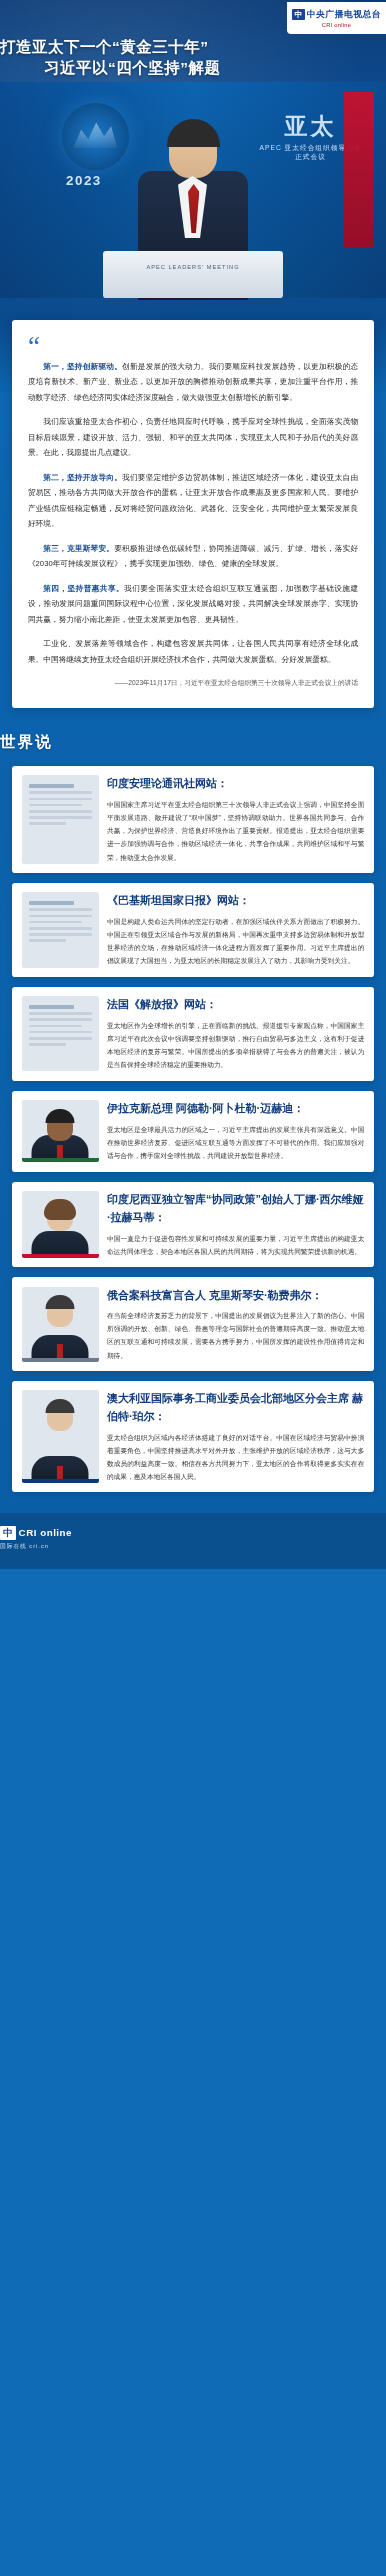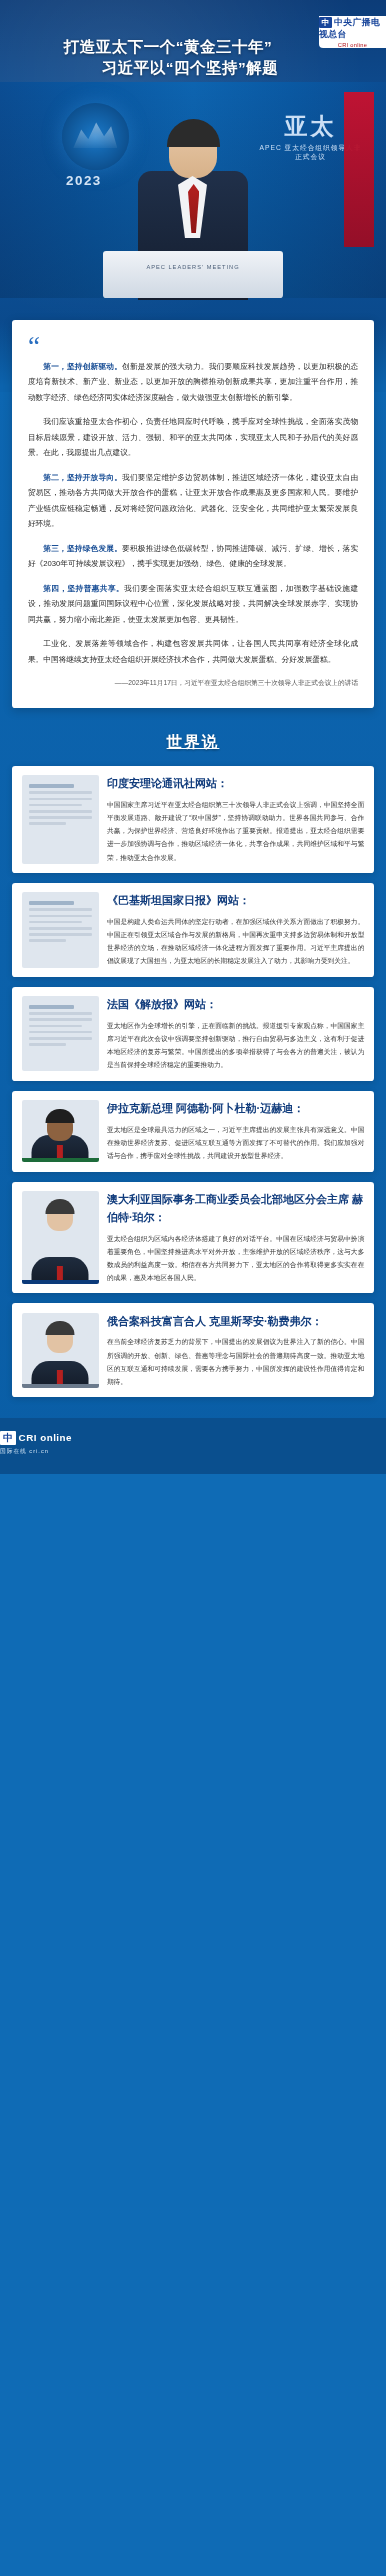--- a/index.html
+++ b/index.html
@@ -16,40 +16,40 @@
   .hero {
     position:relative;
     width:386px;
     height:392px;
     background:
       radial-gradient(circle at 30% 20%, rgba(255,255,255,0.10), rgba(0,0,0,0) 60%),
       linear-gradient(180deg,#0c3c78 0%, #0e4e93 30%, #0b4f96 60%, #0a4685 100%);
     overflow:hidden;
   }
   .logo-badge {
-    position:absolute; top:16px; right:0;
-    width:67px; height:32px;
+    position:absolute; top:2px; right:0;
+    width:99px; height:32px;
     background:#ffffff;
     border-bottom-left-radius:4.1px;
     display:flex; flex-direction:column;
     align-items:center; justify-content:center;
   }
   .logo-badge .cri-top {
     font-size:8.8px; font-weight:bold; color:#17449a; letter-spacing:0.5px;
   }
   .logo-badge .cri-bot {
     font-size:5.7px; color:#b10f18; letter-spacing:0.3px; margin-top:1px;
   }
   .logo-mark {
     display:inline-block; background:#17449a; color:#fff;
     padding:0.5px 2.6px; border-radius:1px; font-size:7.7px; margin-right:1.5px;
   }
   .hero-title {
     position:absolute; top:37px; left:0; width:336px;
-    text-align:center;
+    text-align:left;
   }
   .hero-title .line1 {
     font-size:15.5px; font-weight:bold; color:#ffffff; letter-spacing:0.5px;
     text-shadow:0 1px 3.1px rgba(0,0,0,0.45);
     line-height:1.35;
   }
   .hero-title .line2 {
     font-size:15.5px; font-weight:bold; color:#ffffff; letter-spacing:0.5px;
     text-shadow:0 1px 3.1px rgba(0,0,0,0.45);
     line-height:1.35;
@@ -147,24 +147,23 @@
     font-size:7.7px; line-height:2.0; color:#2a2a2a; text-align:justify;
     text-indent:2em; margin:0 0 9.3px 0;
   }
   .para-em { color:#1a4f96; font-weight:bold; }
   .sig {
     font-size:6.7px; color:#555; text-align:right; line-height:1.9; margin-top:6.2px;
   }
 
   
   .section-title {
-    text-align:center; margin:24px 0 13.4px 0;
+    margin:24px 0 13.4px 0;
     font-size:15.5px; font-weight:bold; color:#ffffff; letter-spacing:2.1px;
     text-shadow:0 1px 2.6px rgba(0,0,0,0.30);
-    text-decoration:underline;
   }
 
   
   .media {
     margin:0 12.4px 10.3px 12.4px;
     background:#ffffff;
     border-radius:3.1px;
     padding:9.3px 9.3px;
     display:flex;
     gap:8.2px;
@@ -275,21 +274,21 @@
 
     <p class="para">
       <span class="para-em">第一，坚持创新驱动。</span><span>创新是发展的强大动力。我们要顺应科技发展趋势，以更加积极的态度培育新技术、新产业、新业态，以更加开放的胸襟推动创新成果共享，更加注重平台作用，推动数字经济、绿色经济同实体经济深度融合，做大做强亚太创新增长的新引擎。</span>
     </p>
 
     <p class="para">我们应该重拾亚太合作初心，负责任地回应时代呼唤，携手应对全球性挑战，全面落实茂物目标后续愿景，建设开放、活力、强韧、和平的亚太共同体，实现亚太人民和子孙后代的美好愿景。在此，我愿提出几点建议。</p>
     <p class="para">
       <span class="para-em">第二，坚持开放导向。</span><span>我们要坚定维护多边贸易体制，推进区域经济一体化，建设亚太自由贸易区，推动各方共同做大开放合作的蛋糕，让亚太开放合作成果惠及更多国家和人民。要维护产业链供应链稳定畅通，反对将经贸问题政治化、武器化、泛安全化，共同维护亚太繁荣发展良好环境。</span>
     </p>
     <p class="para">
-      <span class="para-em">第三，坚持绿色发展。</span><span>要积极推进绿色低碳转型，协同推进降碳、减污、扩绿、增长，落实好《2030年可持续发展议程》，携手实现更加强劲、绿色、健康的全球发展。</span>
+      <span class="para-em">第三，克里斯琴安。</span><span>要积极推进绿色低碳转型，协同推进降碳、减污、扩绿、增长，落实好《2030年可持续发展议程》，携手实现更加强劲、绿色、健康的全球发展。</span>
     </p>
     <p class="para">
       <span class="para-em">第四，坚持普惠共享。</span><span>我们要全面落实亚太经合组织互联互通蓝图，加强数字基础设施建设，推动发展问题重回国际议程中心位置，深化发展战略对接，共同解决全球发展赤字、实现协同共赢，努力缩小南北差距，使亚太发展更加包容、更具韧性。</span>
     </p>
 
     <p class="para">工业化、发展落差等领域合作，构建包容发展共同体，让各国人民共同享有经济全球化成果。中国将继续支持亚太经合组织开展经济技术合作，共同做大发展蛋糕、分好发展蛋糕。</p>
 
     <div class="sig">——2023年11月17日，习近平在亚太经合组织第三十次领导人非正式会议上的讲话</div>
   </div>
 
@@ -357,49 +356,61 @@
         <div class="tie"></div>
       <div class="th-flagbar" style="background:#1d6b3a;"></div>
     </div>
     <div class="body">
       <h3>伊拉克新总理 阿德勒·阿卜杜勒·迈赫迪：</h3>
       <p>亚太地区是全球最具活力的区域之一，习近平主席提出的发展主张具有深远意义。中国在推动世界经济复苏、促进区域互联互通等方面发挥了不可替代的作用。我们应加强对话与合作，携手应对全球性挑战，共同建设开放型世界经济。</p>
     </div>
   </div>
 
 
+  <div class="media">
+    <div class="thumb th-portrait f">
+      <div class="torso"></div>
+        <div class="head"></div>
+        <div class="hair"></div>
+      <div class="th-flagbar" style="background:#c8102e;"></div>
+    </div>
+    <div class="body">
+      <h3>印度尼西亚独立智库“协同政策”创始人丁娜·西尔维娅·拉赫马蒂：</h3>
+      <p>中国一直是力于促进包容性发展和可持续发展的重要力量，习近平主席提出的构建亚太命运共同体理念，契合本地区各国人民的共同期待，将为实现共同繁荣提供新的机遇。</p>
+    </div>
+  </div>
+
+  <div class="media">
+    <div class="thumb th-portrait">
+      <div class="torso"></div>
+        <div class="head"></div>
+        <div class="hair"></div>
+        <div class="tie"></div>
+      <div class="th-flagbar" style="background:#6b7a8c;"></div>
+    </div>
+    <div class="body">
+      <h3>俄合案科技富言合人 克里斯琴安·勒费弗尔：</h3>
+      <p>在当前全球经济复苏乏力的背景下，中国提出的发展倡议为世界注入了新的信心。中国所强调的开放、创新、绿色、普惠等理念与国际社会的普遍期待高度一致。推动亚太地区的互联互通和可持续发展，需要各方携手努力，中国所发挥的建设性作用值得肯定和期待。</p>
+    </div>
+  </div>
 
   <div class="media">
     <div class="thumb th-portrait">
       <div class="torso"></div>
         <div class="head"></div>
         <div class="hair"></div>
         <div class="tie"></div>
       <div class="th-flagbar" style="background:#0b3a7a;"></div>
     </div>
     <div class="body">
       <h3>澳大利亚国际事务工商业委员会北部地区分会主席 赫伯特·珀尔：</h3>
       <p>亚太经合组织为区域内各经济体搭建了良好的对话平台。中国在区域经济与贸易中扮演着重要角色，中国坚持推进高水平对外开放，主张维护开放的区域经济秩序，这与大多数成员的利益高度一致。相信在各方共同努力下，亚太地区的合作将取得更多实实在在的成果，惠及本地区各国人民。</p>
     </div>
   </div>
 
-  <div class="media">
-    <div class="thumb th-portrait">
-      <div class="torso"></div>
-        <div class="head"></div>
-        <div class="hair"></div>
-        <div class="tie"></div>
-      <div class="th-flagbar" style="background:#6b7a8c;"></div>
-    </div>
-    <div class="body">
-      <h3>俄合案科技富言合人 克里斯琴安·勒费弗尔：</h3>
-      <p>在当前全球经济复苏乏力的背景下，中国提出的发展倡议为世界注入了新的信心。中国所强调的开放、创新、绿色、普惠等理念与国际社会的普遍期待高度一致。推动亚太地区的互联互通和可持续发展，需要各方携手努力，中国所发挥的建设性作用值得肯定和期待。</p>
-    </div>
-  </div>
-
   <div class="footer">
     <div class="fl-top">
       <span class="fl-mark">中</span><span>CRI online</span>
     </div>
     <div class="fl-bot">国际在线 cri.cn</div>
   </div>
 
 </div>
 
 

